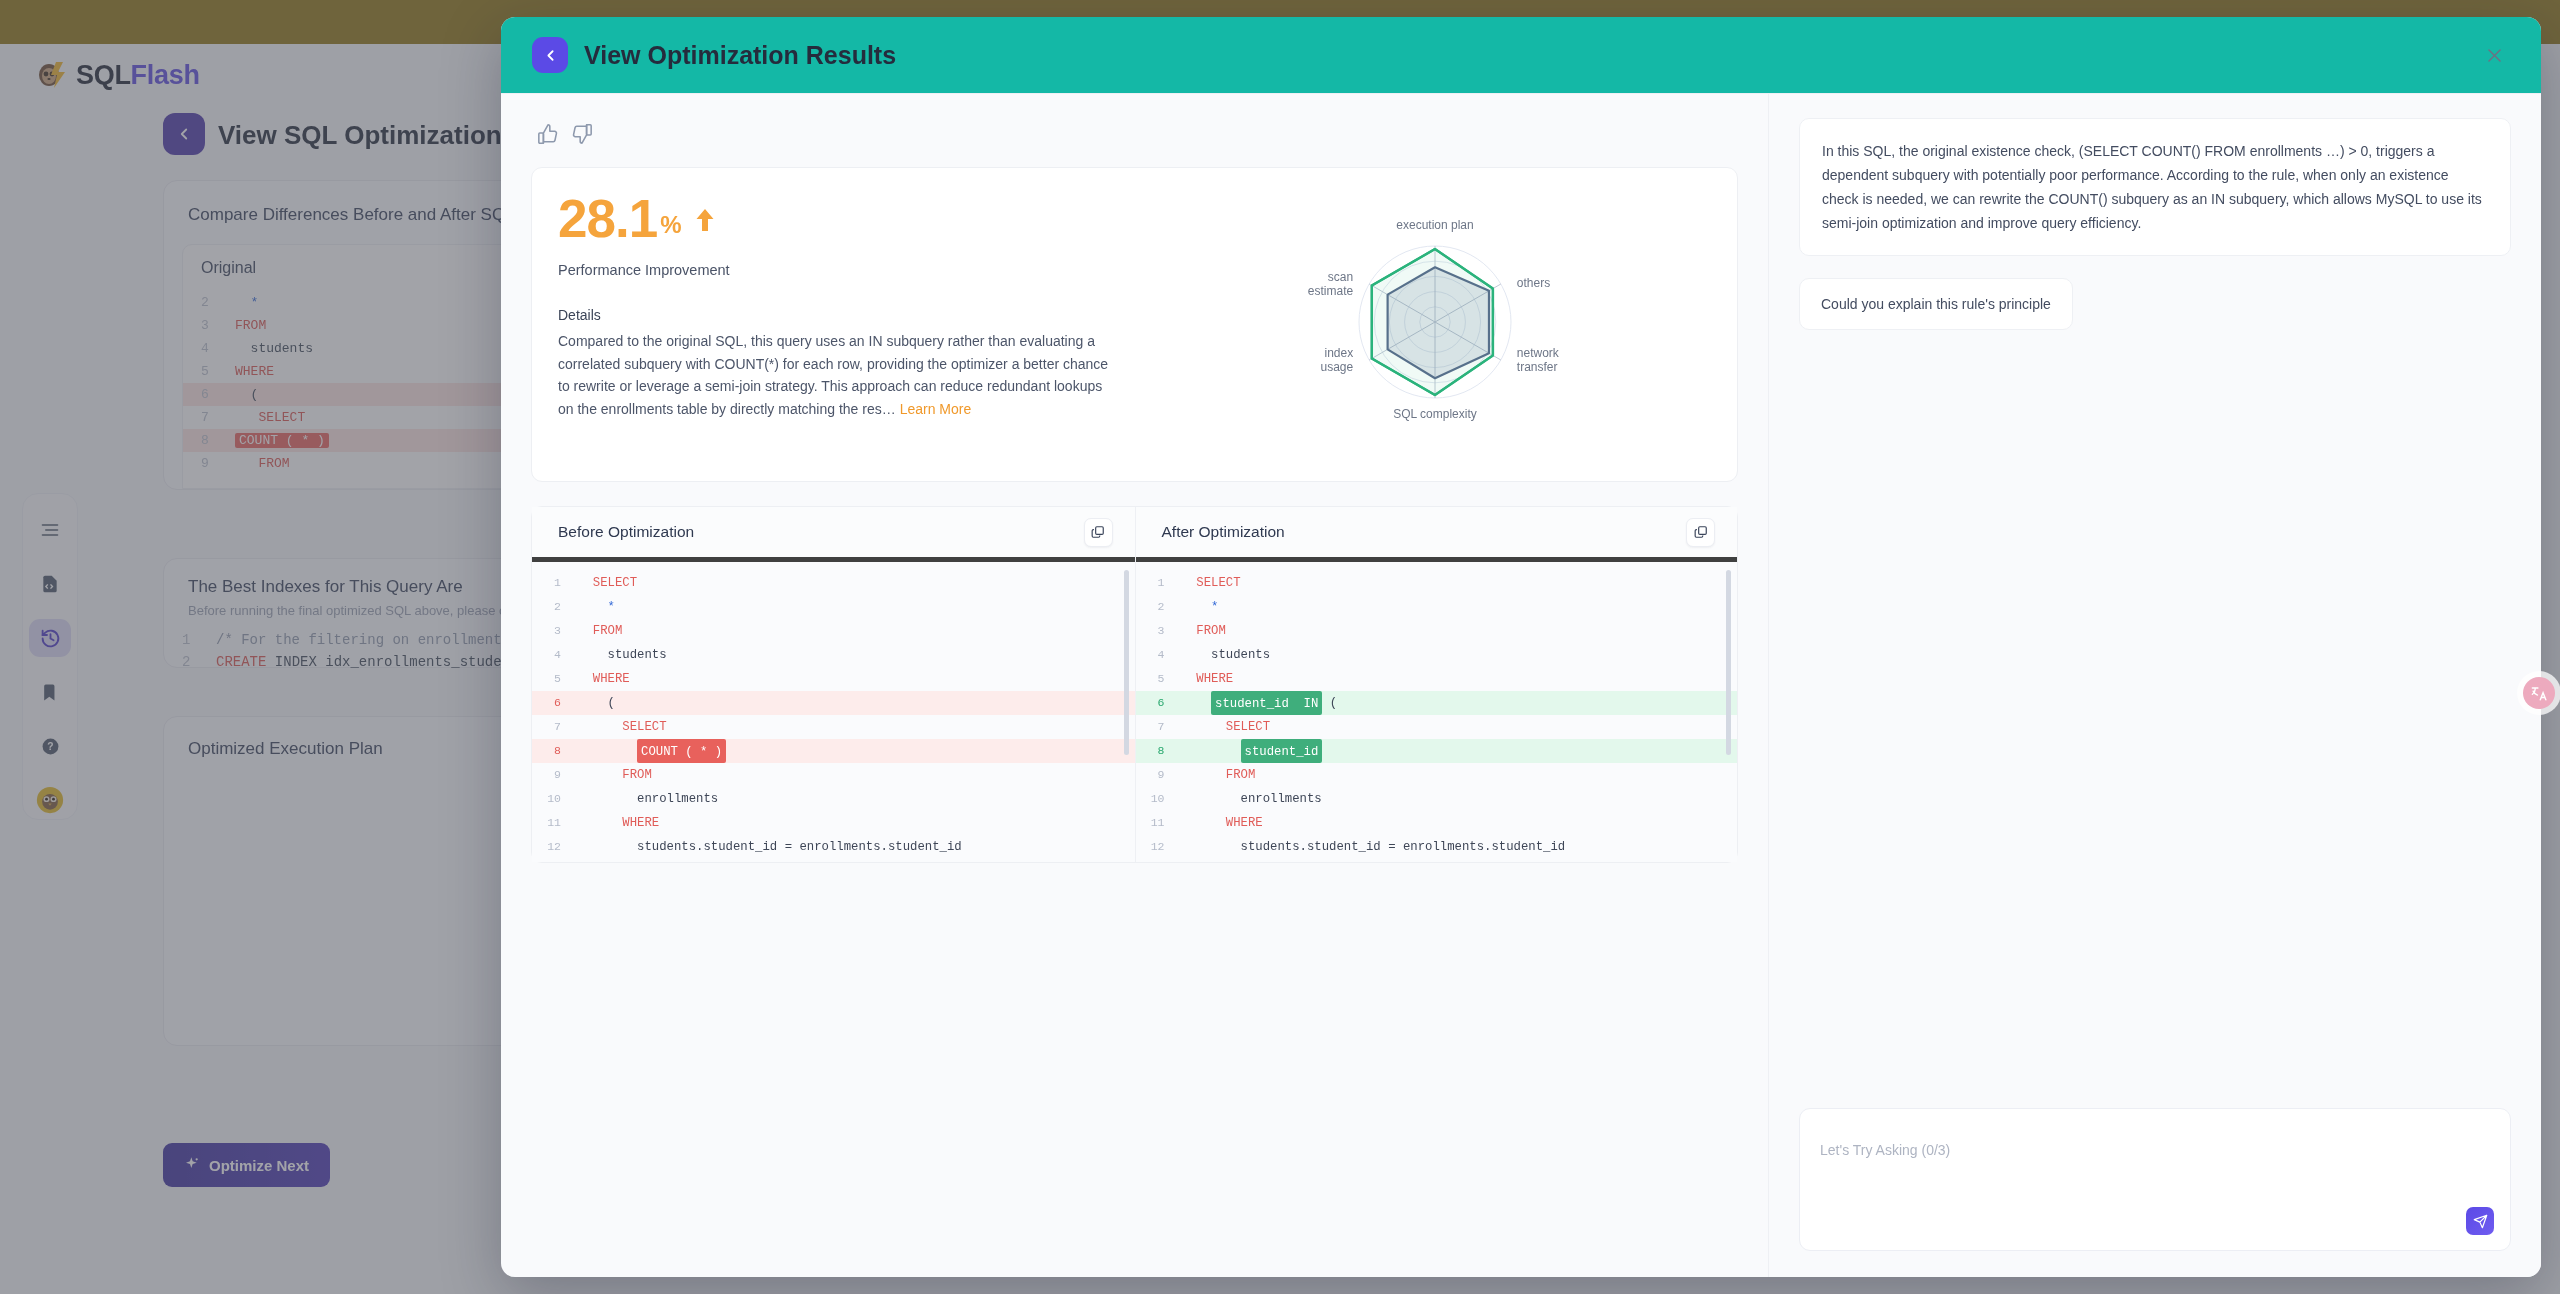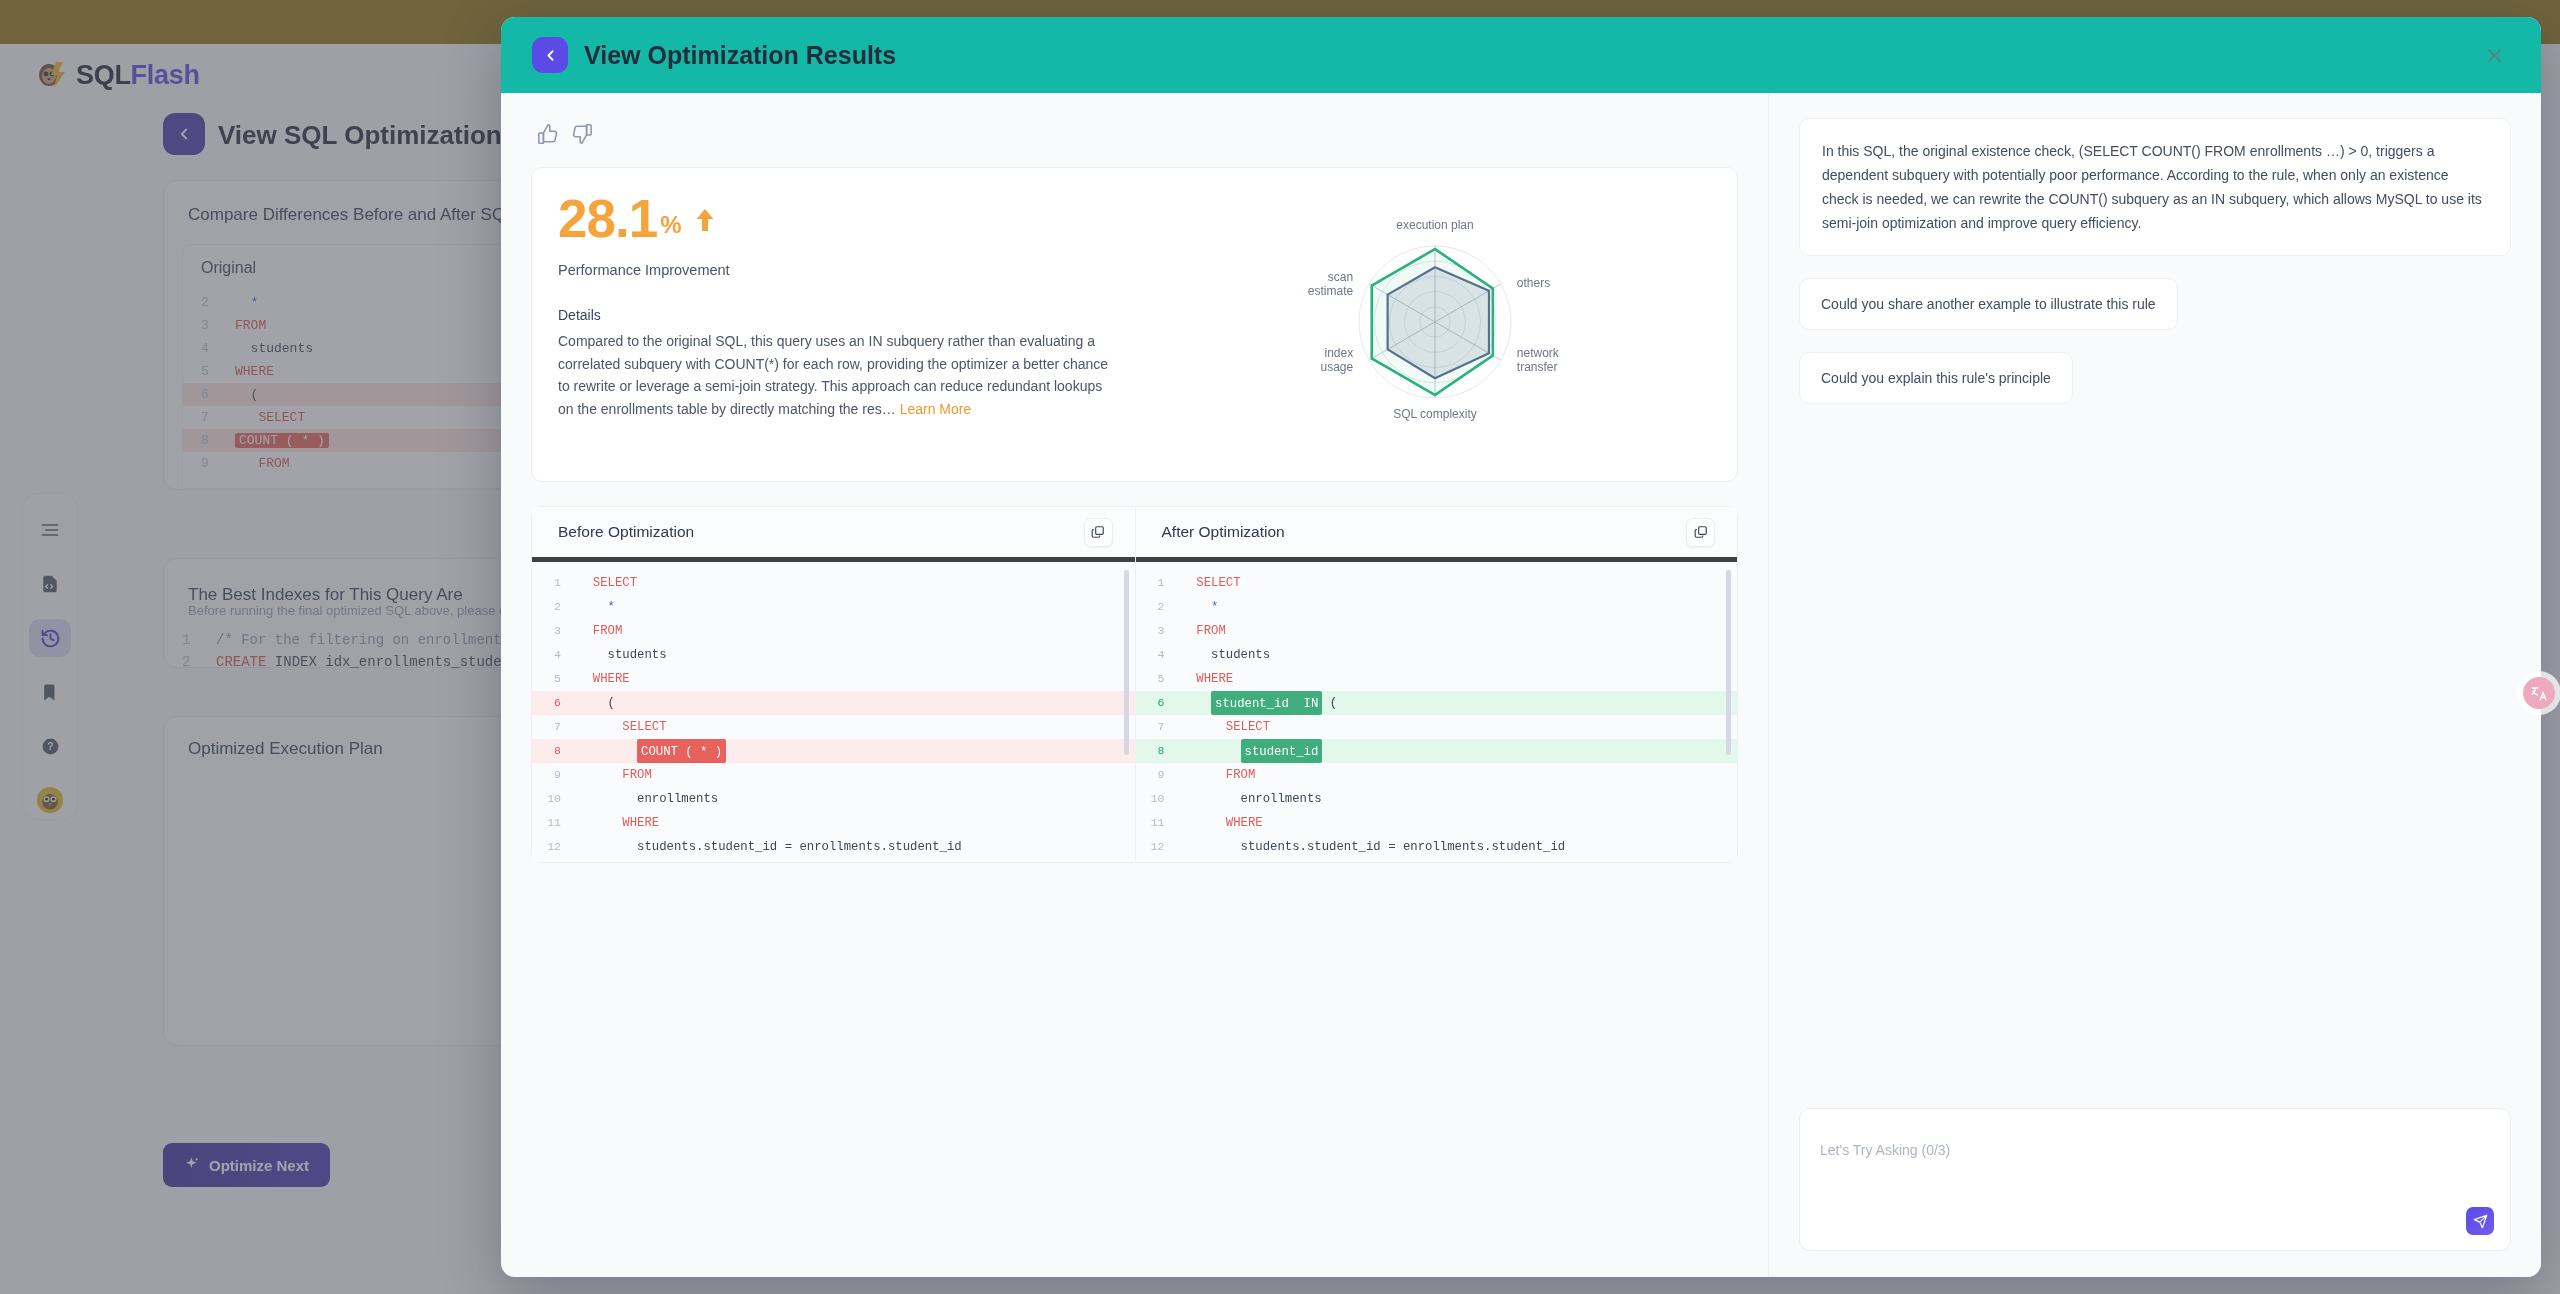--- a/index.html
+++ b/index.html
@@ -31,21 +31,21 @@
   #bg-subpanel { position:absolute; left:18px; top:63px; right:18px; bottom:0; background:#fff; border:1px solid #edeff4; border-top-left-radius:10px; border-top-right-radius:10px; }
   #bg-subpanel-hdr { padding:14px 18px; font-size:16px; color:#3b455c; }
   .bgcode { font-family:"Liberation Mono", monospace; font-size:13px; line-height:23px; padding:0 18px; }
   .bgcode .ln { display:inline-block; width:34px; color:#b9bfcc; }
   .kw { color:#d9534f; }
   .str { color:#2f66d6; }
   .hl-red { background:#fde5e3; display:block; margin:0 -18px; padding:0 18px; }
   .tok-red { background:#e8615c; color:#fff; padding:0 4px; border-radius:2px; }
 
   #bg-card2 { left:163px; top:558px; width:1050px; height:110px; }
-  #bg-card2-title { position:absolute; left:24px; top:26px; font-size:17px; color:#35405a; }
+  #bg-card2-title { position:absolute; left:24px; top:18px; font-size:17px; color:#35405a; }
   #bg-card2-sub { position:absolute; left:24px; top:44px; font-size:13px; color:#98a0b2; }
   #bg-card2-code { position:absolute; left:0; top:70px; right:0; }
   .mono2 { font-family:"Liberation Mono", monospace; font-size:14px; line-height:22px; }
 
   #bg-card3 { left:163px; top:716px; width:1050px; height:330px; }
   #bg-card3-title { position:absolute; left:24px; top:22px; font-size:17px; color:#35405a; }
 
   #bg-optimize { position:absolute; left:163px; top:1143px; width:167px; height:44px; border-radius:9px;
      background:linear-gradient(90deg,#3b2f9e,#4a37b5); color:#fff; display:flex; align-items:center; justify-content:center; gap:9px;
      font-size:15px; font-weight:600; }
@@ -386,21 +386,20 @@
             </div>
           </div>
 
         </div>
       </div>
 
     </div>
 
     <div id="right-col">
       <div id="assistant-msg">In this SQL, the original existence check, (SELECT COUNT() FROM enrollments …) &gt; 0, triggers a dependent subquery with potentially poor performance. According to the rule, when only an existence check is needed, we can rewrite the COUNT() subquery as an IN subquery, which allows MySQL to use its semi-join optimization and improve query efficiency.</div>
-      <div class="suggestion">Could you share another example to illustrate this rule</div>
       <div class="suggestion">Could you explain this rule's principle</div>
       <div id="chat-spacer"></div>
       <div id="chat-input-wrap">
         <div id="chat-placeholder">Let's Try Asking (0/3)</div>
         <div id="send-btn">
           <svg width="15" height="15" viewBox="0 0 24 24" fill="#fff">
               <path d="M22 2L11 13M22 2l-7 20-4-9-9-4z" stroke="#fff" stroke-width="1.9" fill="none" stroke-linejoin="round"></path>
             </svg>
         </div>
       </div>

